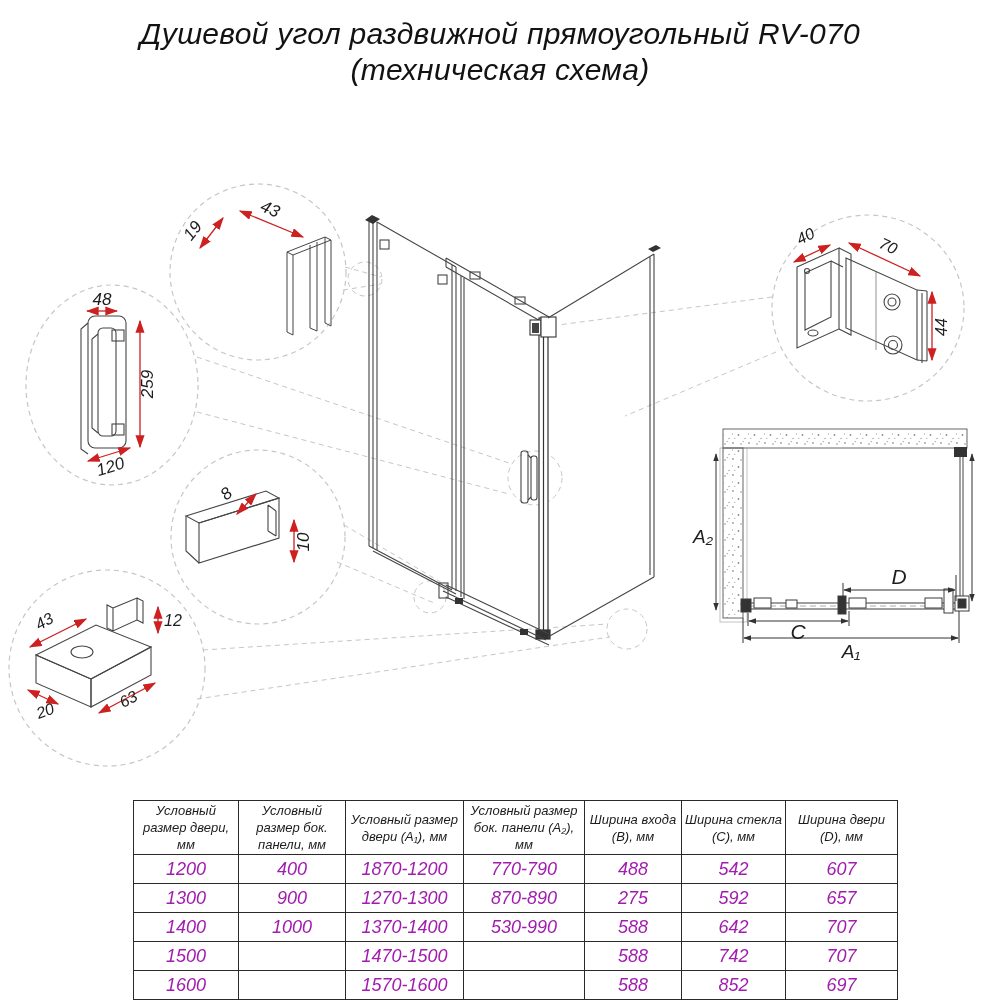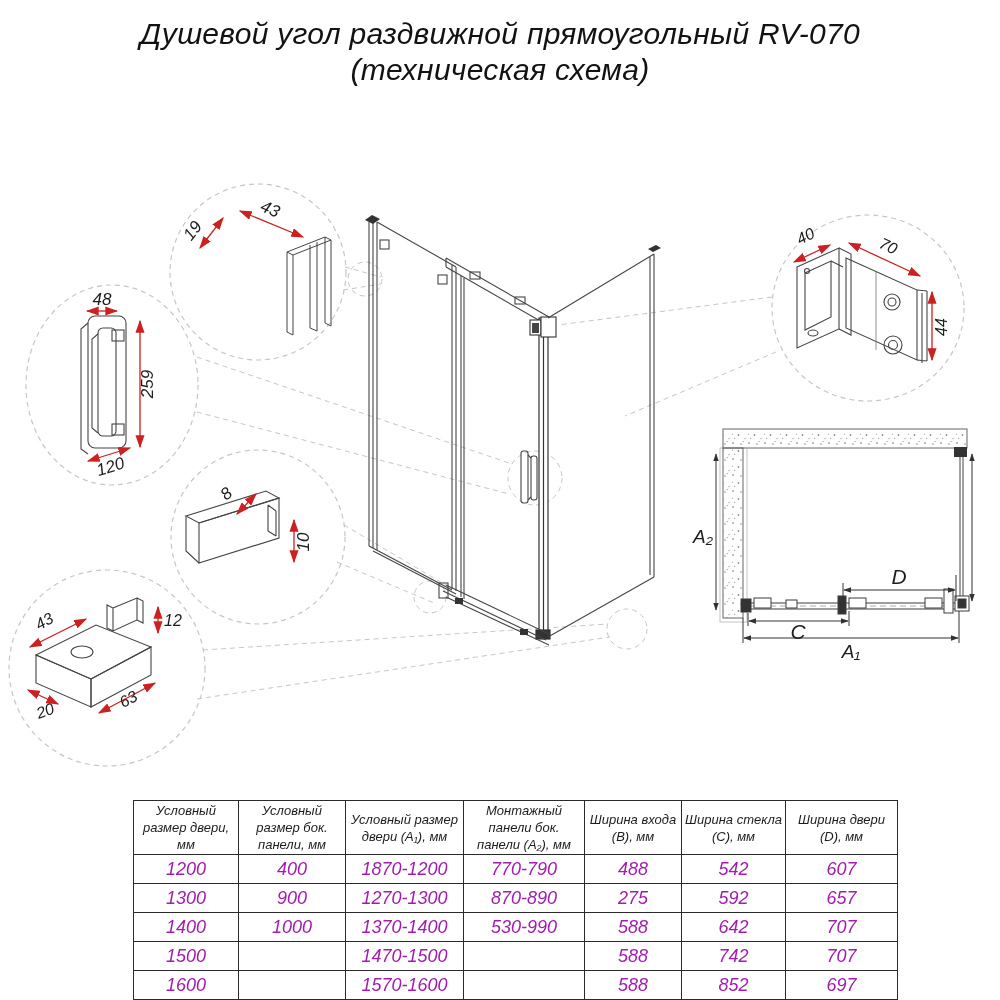--- a/index.html
+++ b/index.html
@@ -247,21 +247,21 @@
       <col style="width:121px">
         <col style="width:97px">
         <col style="width:104px">
         <col style="width:112px">
     </colgroup>
     <thead>
         <tr>
           <th>Условный размер двери, мм</th>
           <th>Условный размер бок. панели, мм</th>
           <th>Условный размер двери (А₁), мм</th>
-          <th>Монтажный панели бок. панели (А₂), мм</th>
+          <th>Условный размер бок. панели (А₂), мм</th>
           <th>Ширина входа (B), мм</th>
           <th>Ширина стекла (C), мм</th>
           <th>Ширина двери (D), мм</th>
         </tr>
       </thead>
     <tbody>
         <tr>
           <td>1200</td>
           <td>400</td>
           <td>1870-1200</td>

